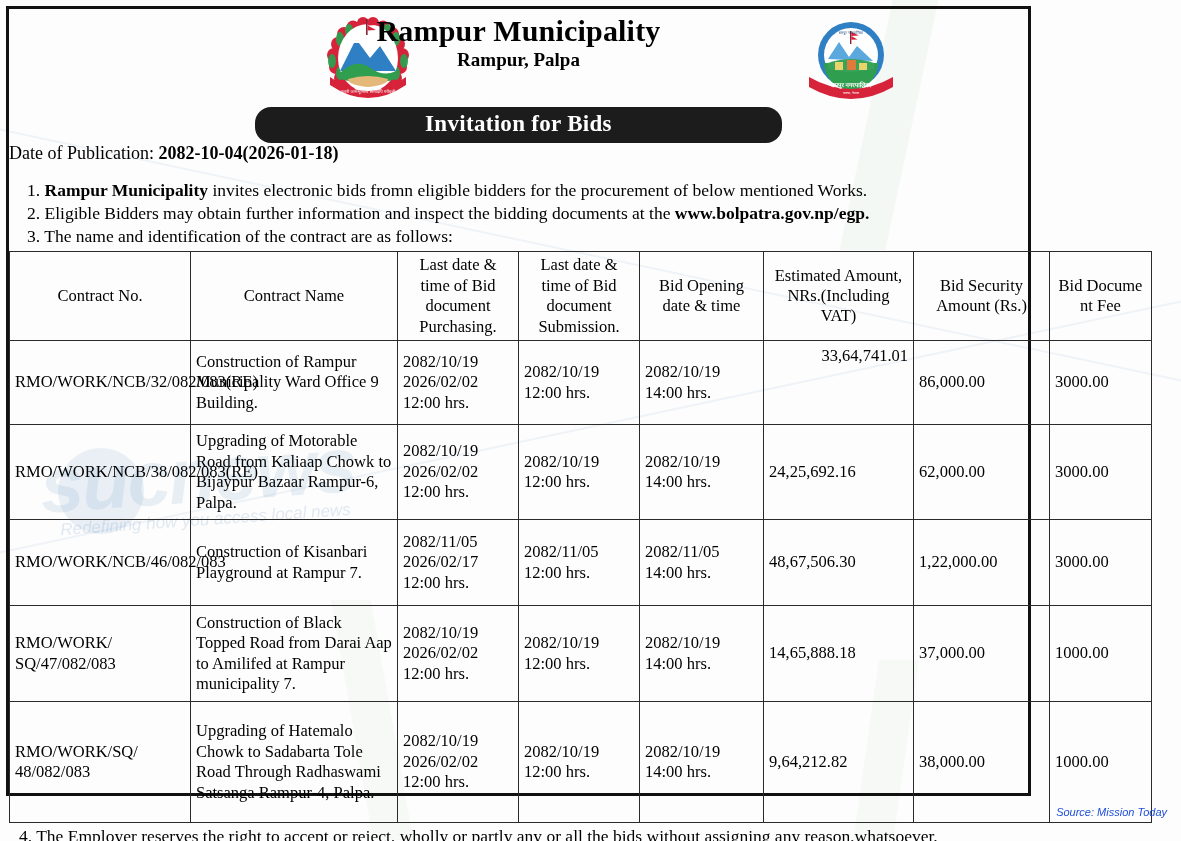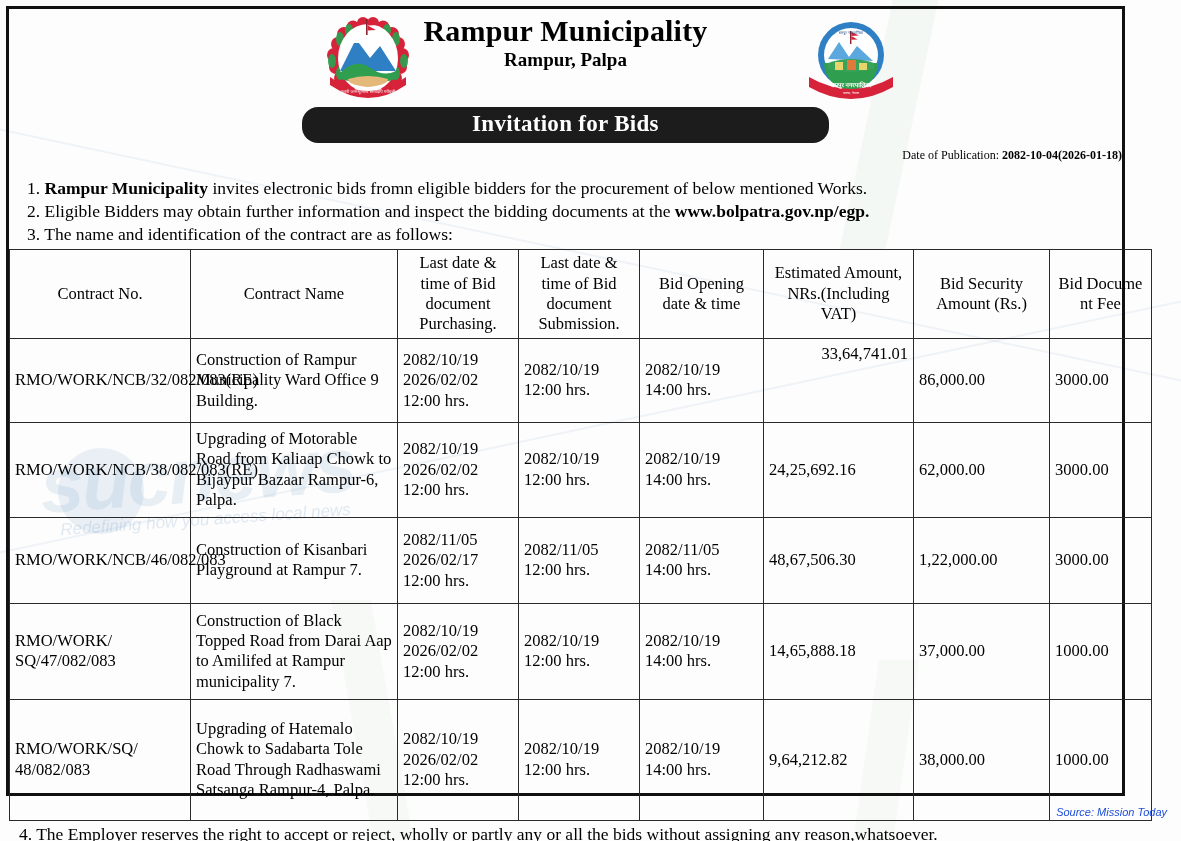--- a/index.html
+++ b/index.html
@@ -58,21 +58,21 @@
   }
   .wm-logo {
     position: absolute;
     border-radius: 50%;
     background: rgba(120,160,200,0.15);
   }
 
   .sheet {
     position: absolute;
     left: 6px; top: 6px;
-    width: 1119px; height: 790px;
+    width: 1025px; height: 790px;
     border-left: 3px solid #111;
     border-top: 3px solid #111;
     border-right: 3px solid #111;
     border-bottom: 3px solid #111;
     background: transparent;
     z-index: 1;
   }
 
   
   .header {
@@ -123,23 +123,22 @@
     color: #fff;
     border-radius: 16px;
     padding: 4px 170px 6px 170px;
     font-size: 23px;
     font-weight: 700;
     letter-spacing: 0.3px;
     line-height: 1.15;
   }
 
   .pubdate {
-    text-align: right;
-    font-size: 12px;
-    margin-top: 5px;
+    text-align: left;
+    font-size: 18px;
     line-height: 1.2;
   }
   .pubdate b { font-weight: 700; }
 
   .clauses {
     margin: 14px 0 0 0;
     padding: 0 14px 0 18px;
     font-size: 17.5px;
     line-height: 1.32;
   }

